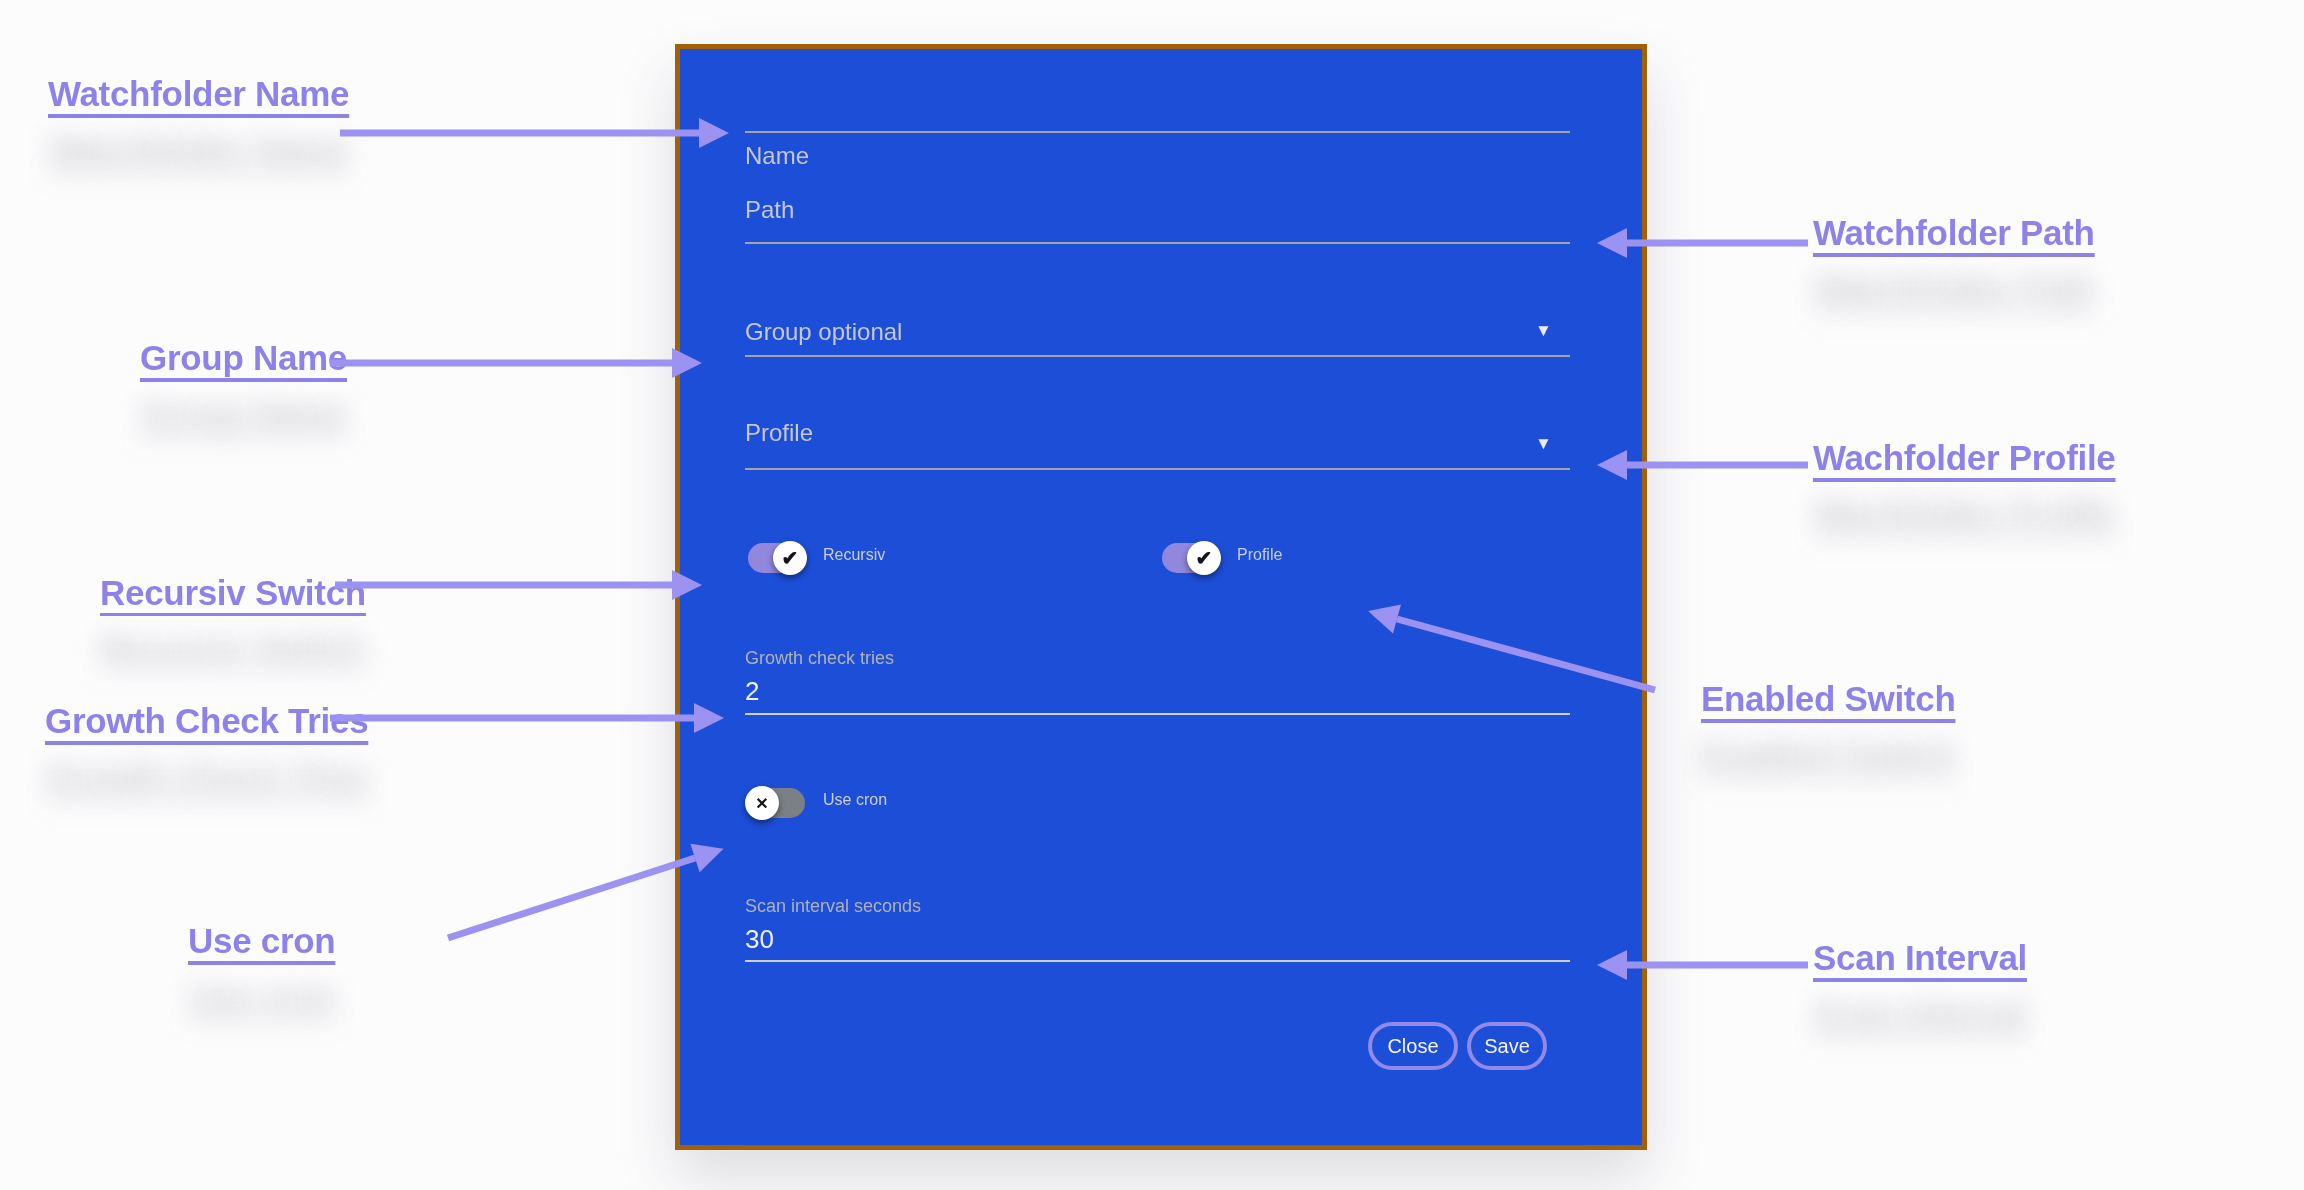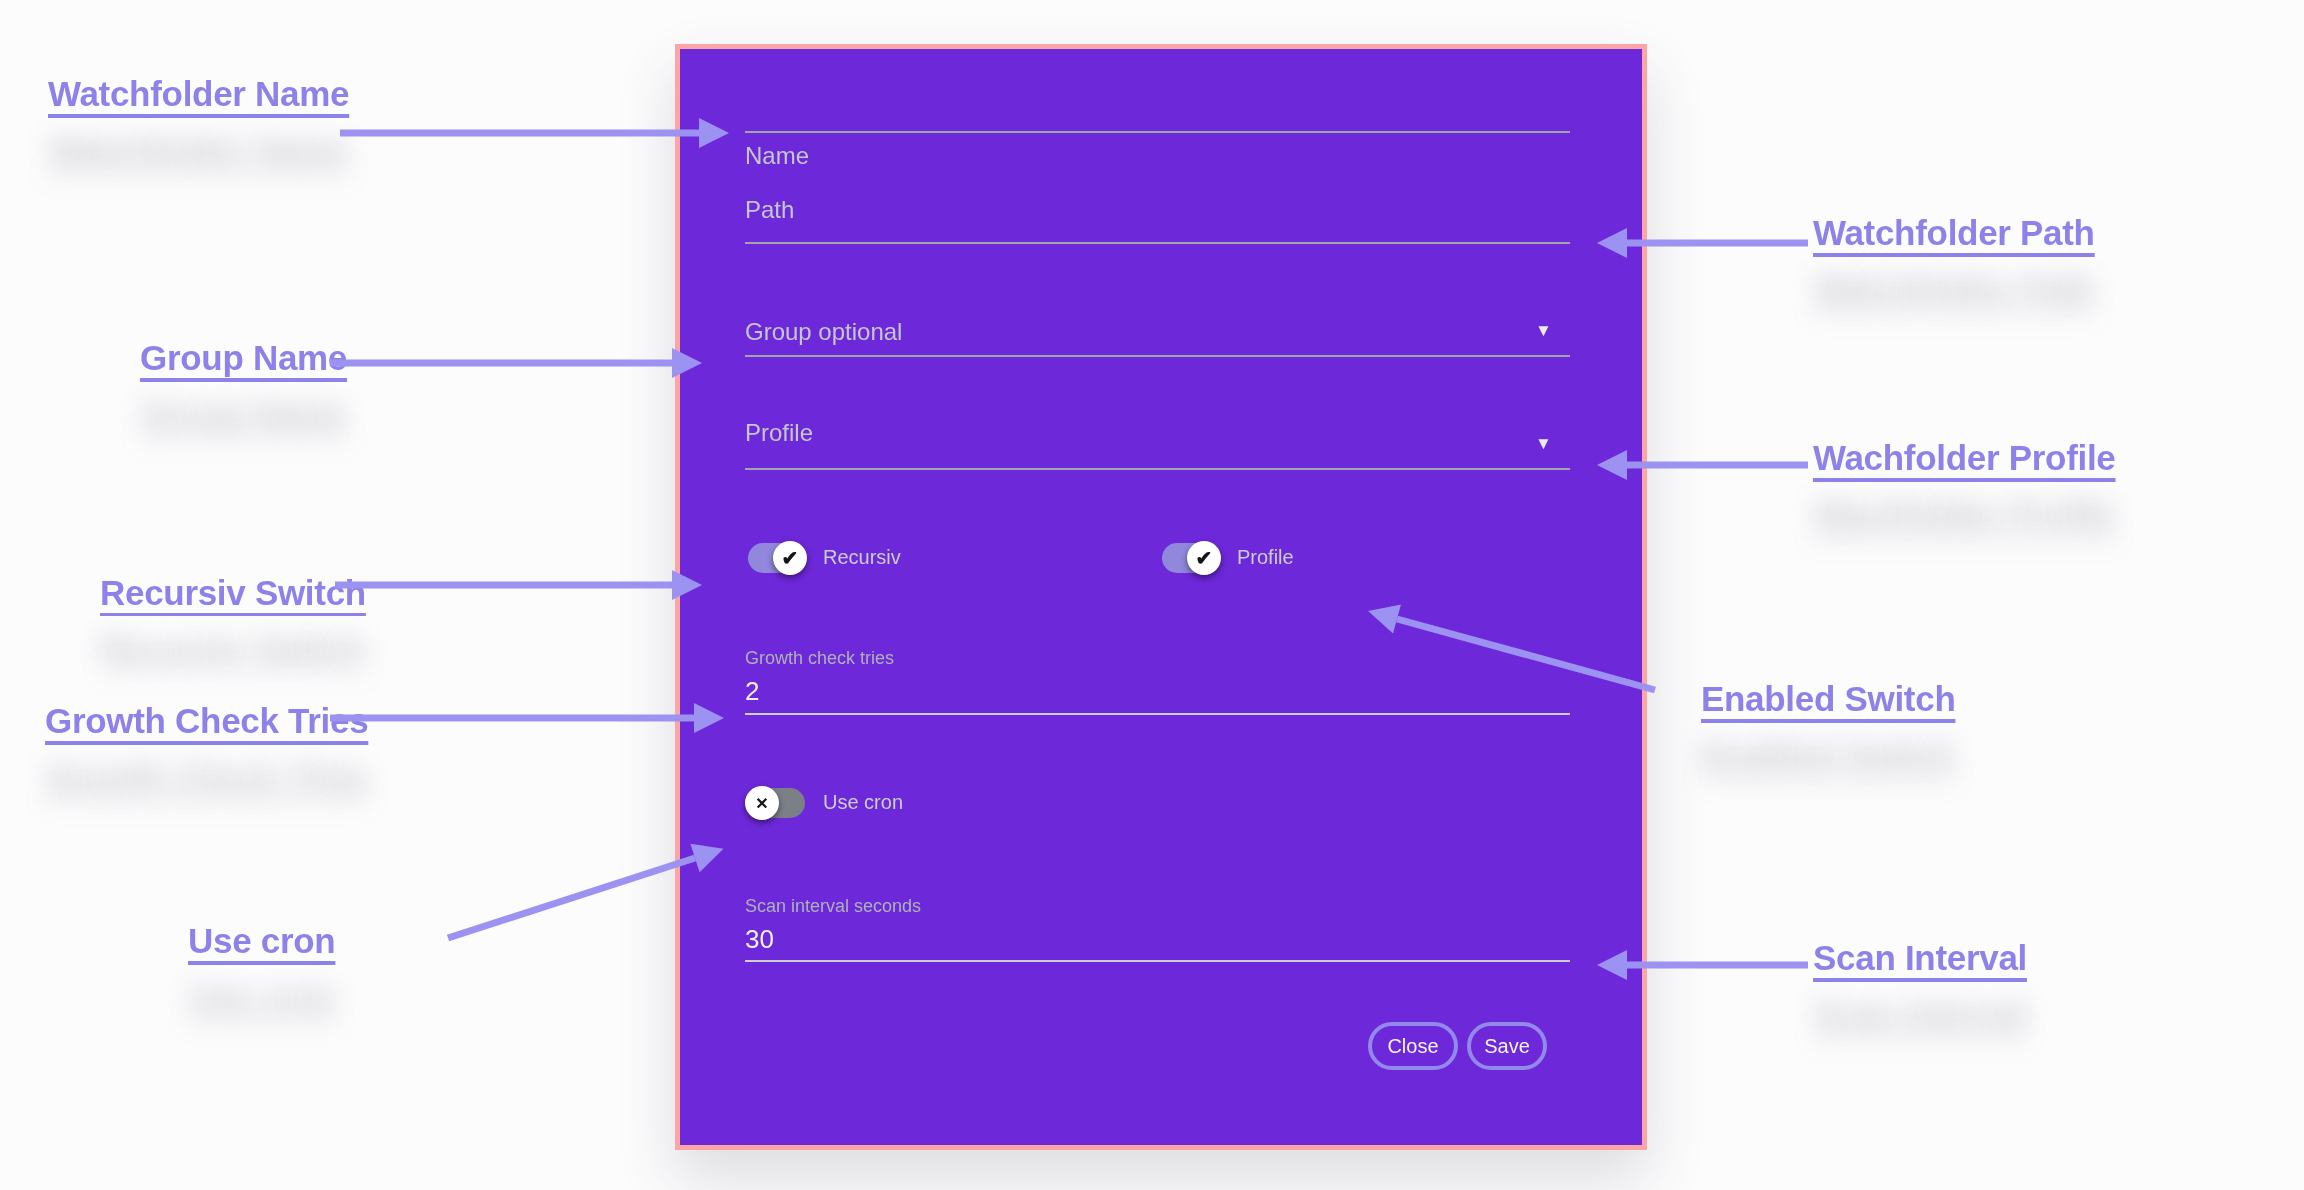--- a/index.html
+++ b/index.html
@@ -5,21 +5,21 @@
   html,body{margin:0;padding:0;background:#ffffff;}
   .page{
     position:relative;width:2304px;height:1190px;overflow:hidden;
     background:#fcfcfd;
     font-family:"Liberation Sans", sans-serif;
   }
 
   
   .dialog{
     position:absolute;left:675px;top:44px;width:962px;height:1096px;
-    background:#6d28d9;border:5px solid #fca5a5;
+    background:#1d4ed8;border:5px solid #a16207;
     box-shadow:0 28px 55px rgba(60,60,80,.16);
   }
   .f-label{position:absolute;left:65px;color:#c4c8cc;font-size:24px;line-height:1;}
   .small-label{position:absolute;left:65px;color:#aeb2b7;font-size:18px;line-height:1;}
   .underline{position:absolute;left:65px;width:825px;height:2px;background:#a0a5aa;}
   .underline.bright{background:#cdd0d3;}
   .value-input{
     position:absolute;left:65px;width:820px;background:transparent;border:none;outline:none;
     color:#eff0f2;font-size:26px;line-height:1;padding:0;font-family:inherit;
   }
@@ -30,21 +30,21 @@
   .switch{position:absolute;width:57px;height:30px;border-radius:16px;cursor:pointer;}
   .switch.on{background:#9187dd;}
   .switch.off{background:#7a8086;}
   .thumb{
     position:absolute;top:-2px;width:34px;height:34px;border-radius:50%;background:#ffffff;
     display:flex;align-items:center;justify-content:center;
     color:#14141a;font-weight:bold;box-shadow:0 3px 6px rgba(0,0,0,.45);
   }
   .switch.on .thumb{right:-2px;font-size:20px;}
   .switch.off .thumb{left:-3px;font-size:16px;}
-  .switch-label{position:absolute;color:#caced1;font-size:20px;line-height:1;}
+  .switch-label{position:absolute;color:#caced1;font-size:16px;line-height:1;}
 
   
   .dlg-btn{
     position:absolute;height:48px;background:transparent;border:4px solid #9289ea;
     border-radius:24px;color:#f3f4f5;font-size:20px;font-family:inherit;cursor:pointer;
     padding:0;
   }
 
   
   .callout{

